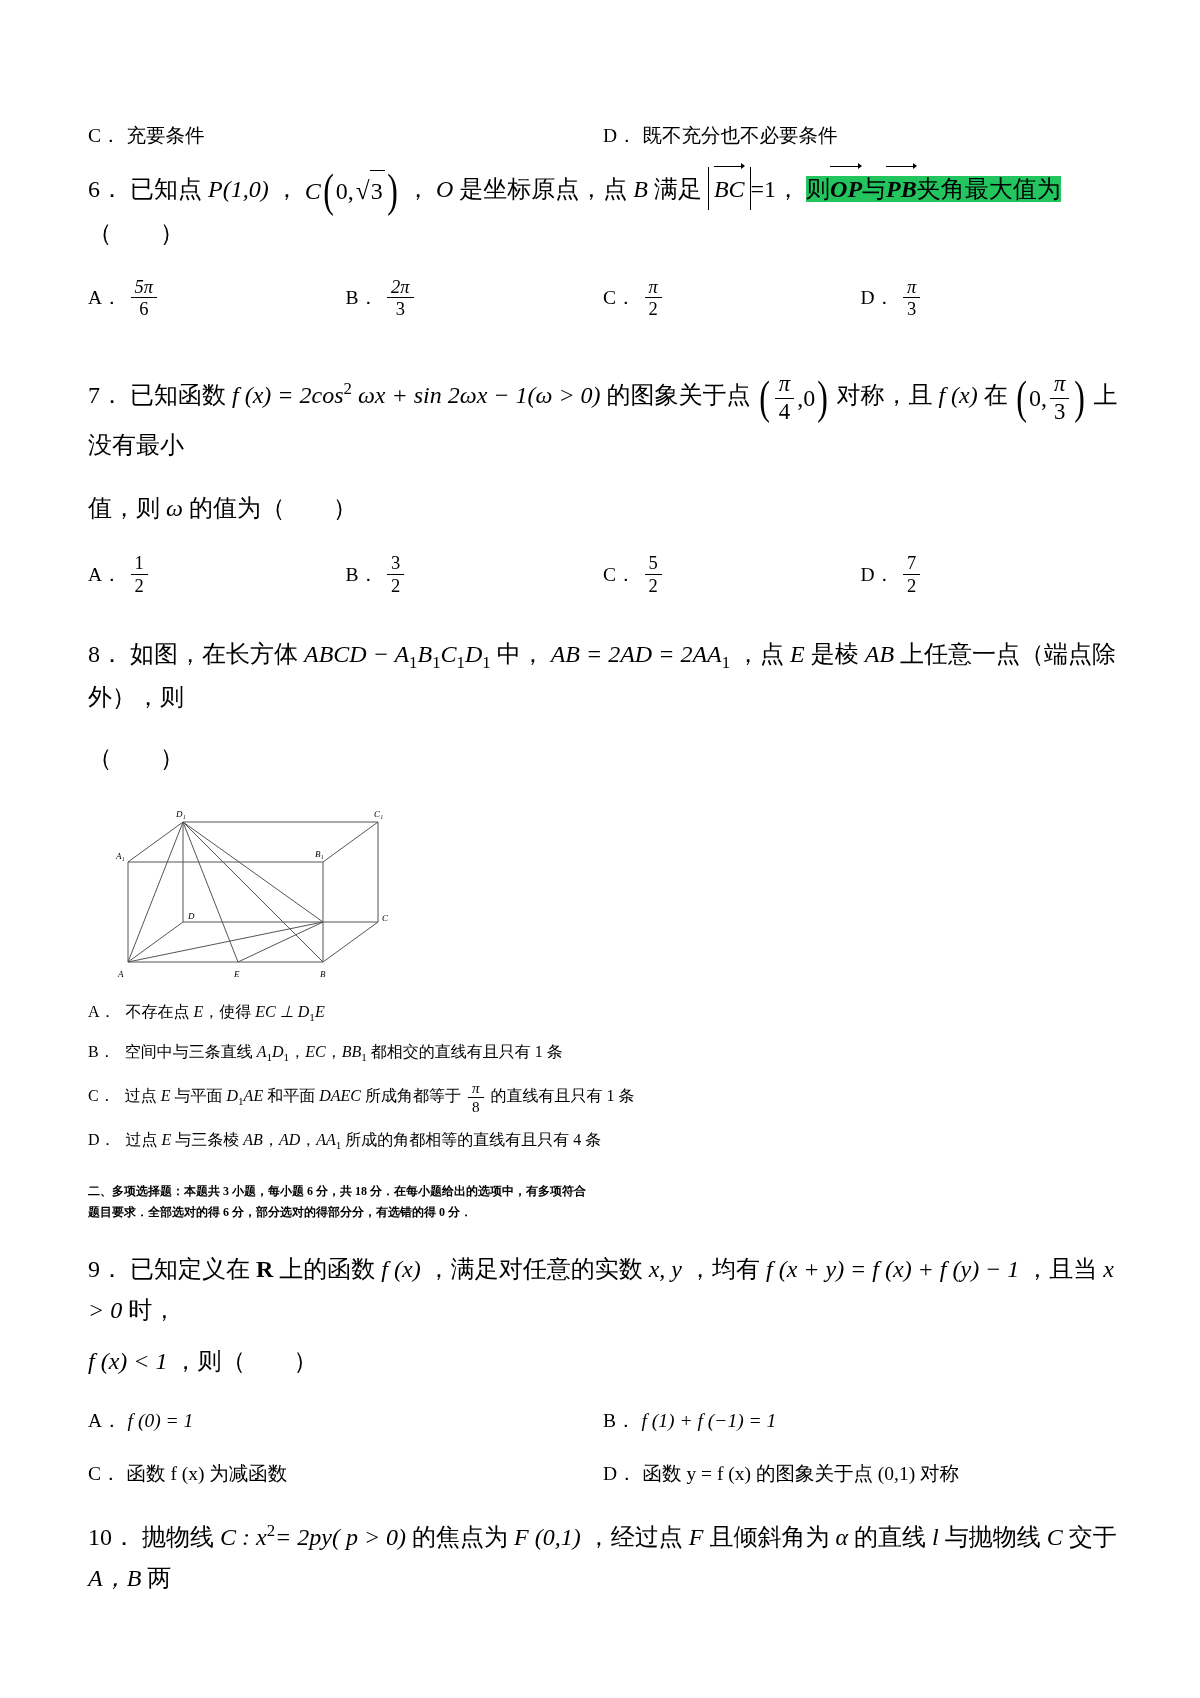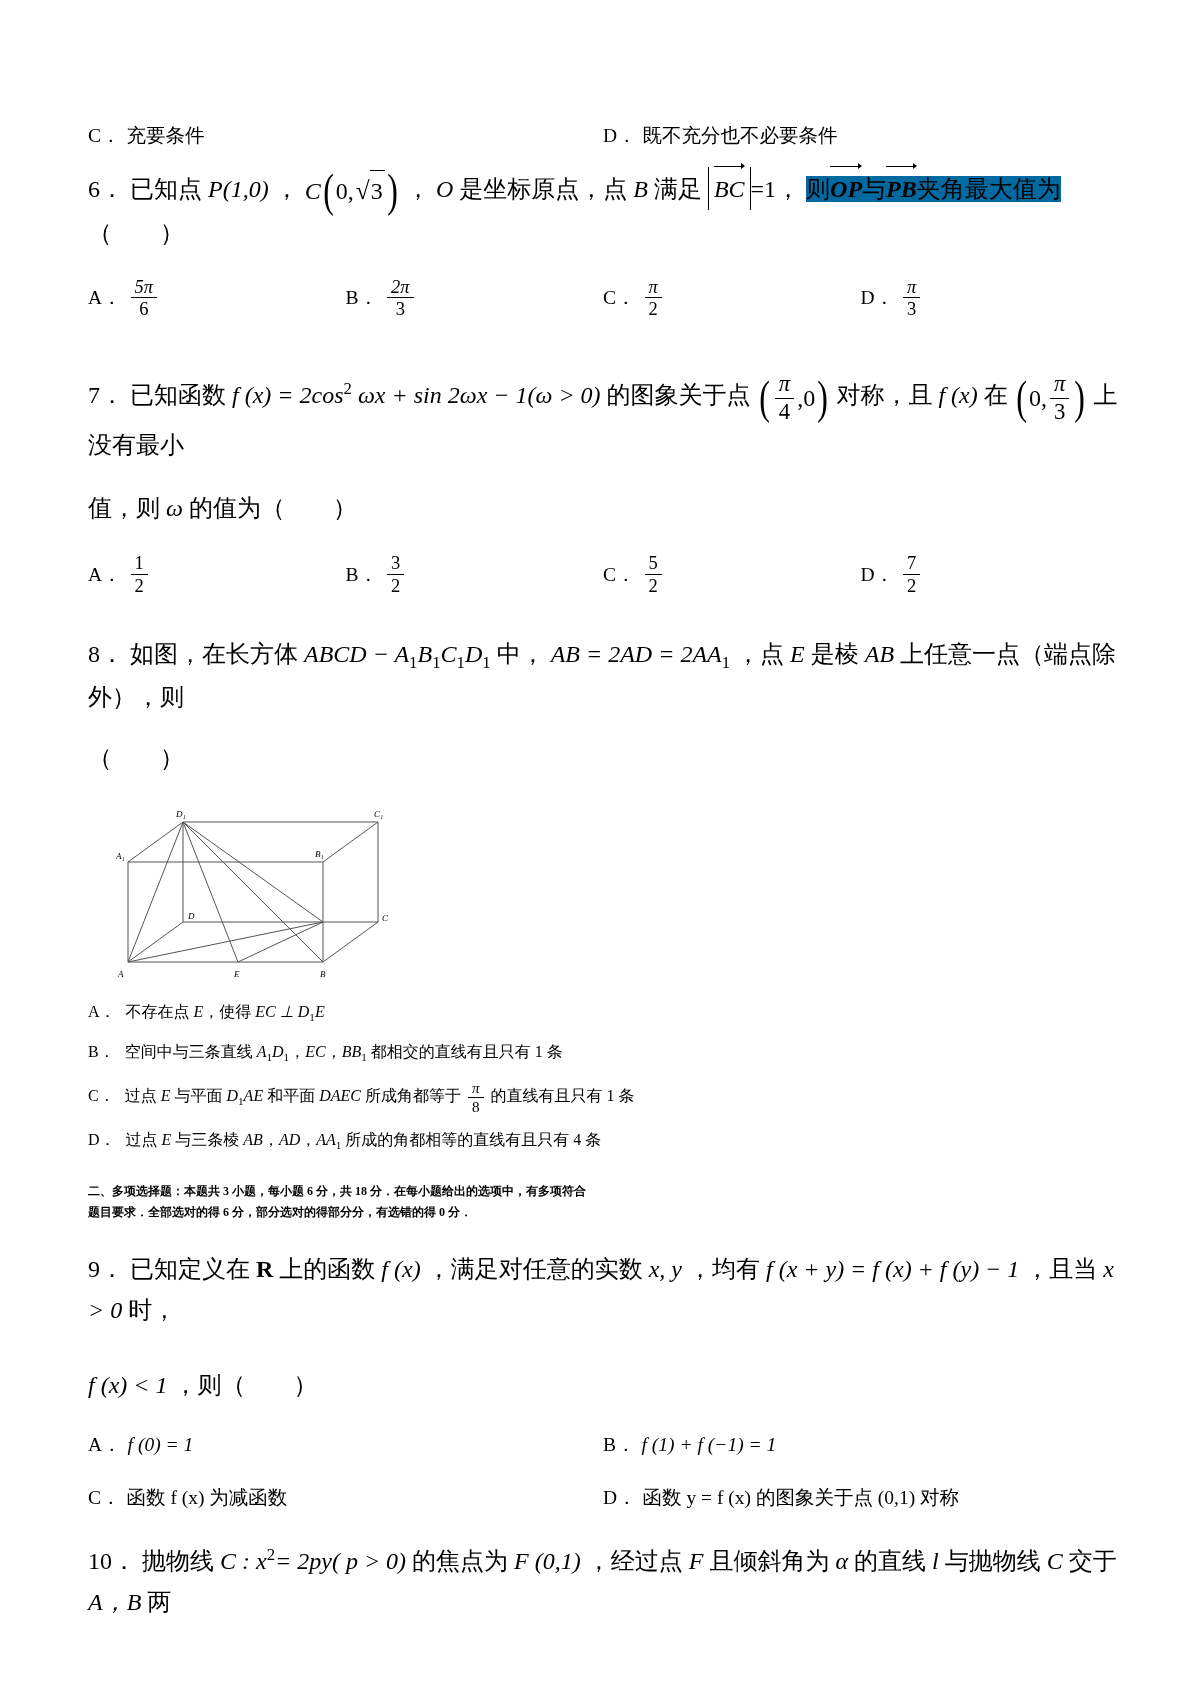--- a/index.html
+++ b/index.html
@@ -106,21 +106,21 @@
     border-top: 3px solid transparent;
     border-bottom: 3px solid transparent;
   }
   .abs {
     border-left: 1.2px solid #000;
     border-right: 1.2px solid #000;
     padding: 0 5px;
     display: inline-block;
   }
   .hl {
-    background: #0369a1;
+    background: #22c55e;
   }
   sup.sm { font-size: 0.7em; vertical-align: super; }
   sub.sm { font-size: 0.7em; vertical-align: sub; }
   .bold-head {
     font-weight: bold;
     font-size: 12px;
     line-height: 1.75;
     margin-top: 26px;
   }
   .figure-wrap {
@@ -352,21 +352,21 @@
       <span>上的函数</span>
       <i class="v">f (x)</i>
       <span>，满足对任意的实数</span>
       <i class="v">x, y</i>
       <span>，均有</span>
       <i class="v">f (x + y) = f (x) + f (y) − 1</i>
       <span>，且当</span>
       <i class="v">x &gt; 0</i>
       <span>时，</span>
     </div>
-    <div class="q-line" style="margin-top:34px">
+    <div class="q-line" style="margin-top:10px">
       <i class="v">f (x) &lt; 1</i>
       <span>，则（　　）</span>
     </div>
 
     <div class="opt-row c2" style="margin-top:26px">
       <div>
         <span class="lbl">A．</span>
         <i class="v">f (0) = 1</i>
       </div>
       <div>

